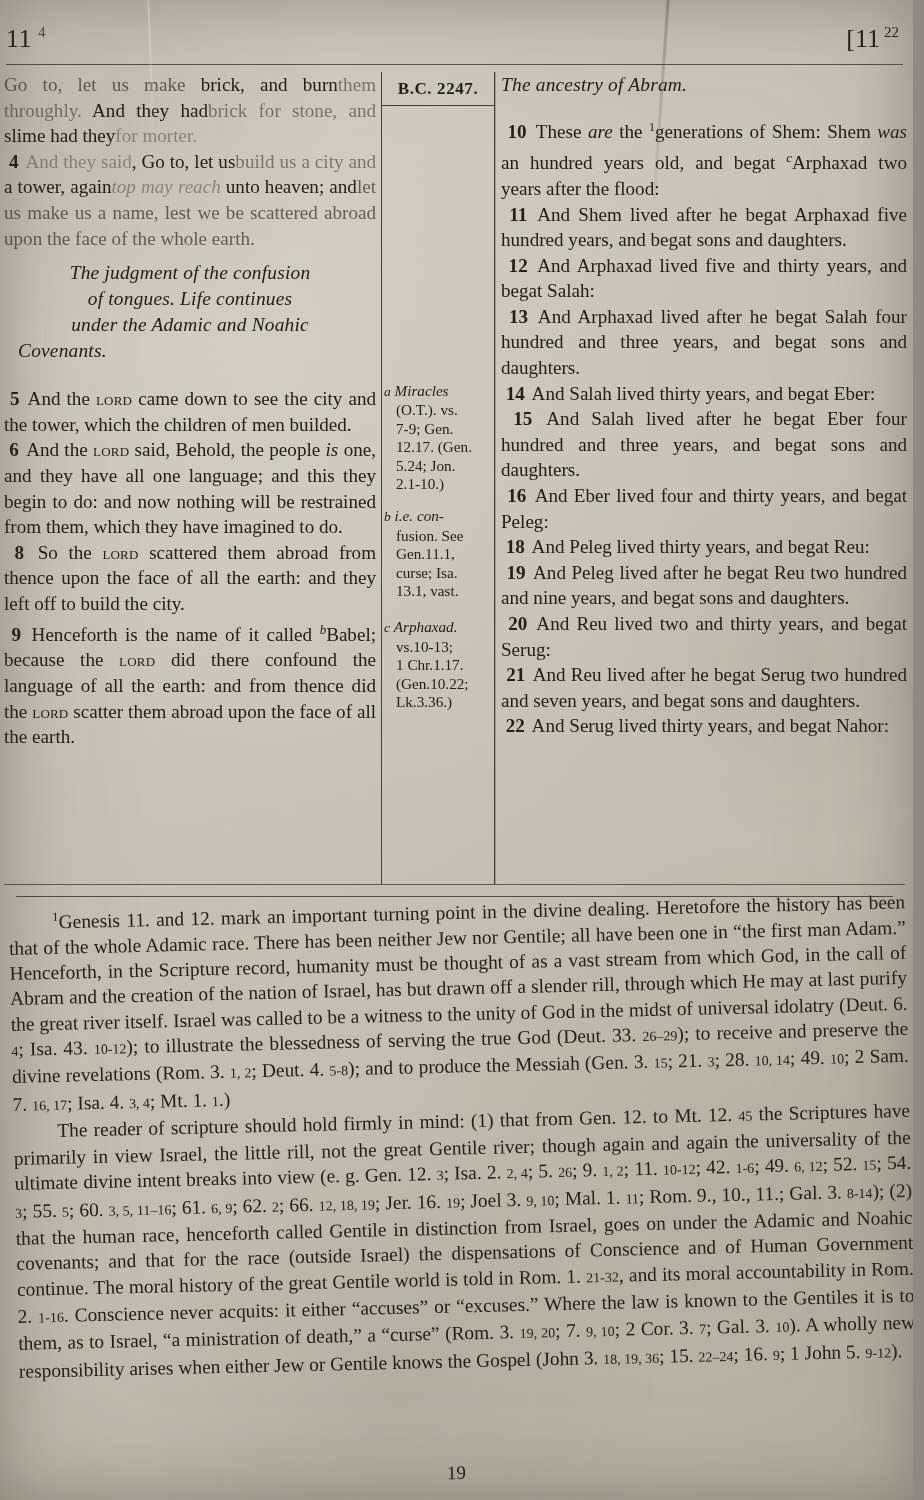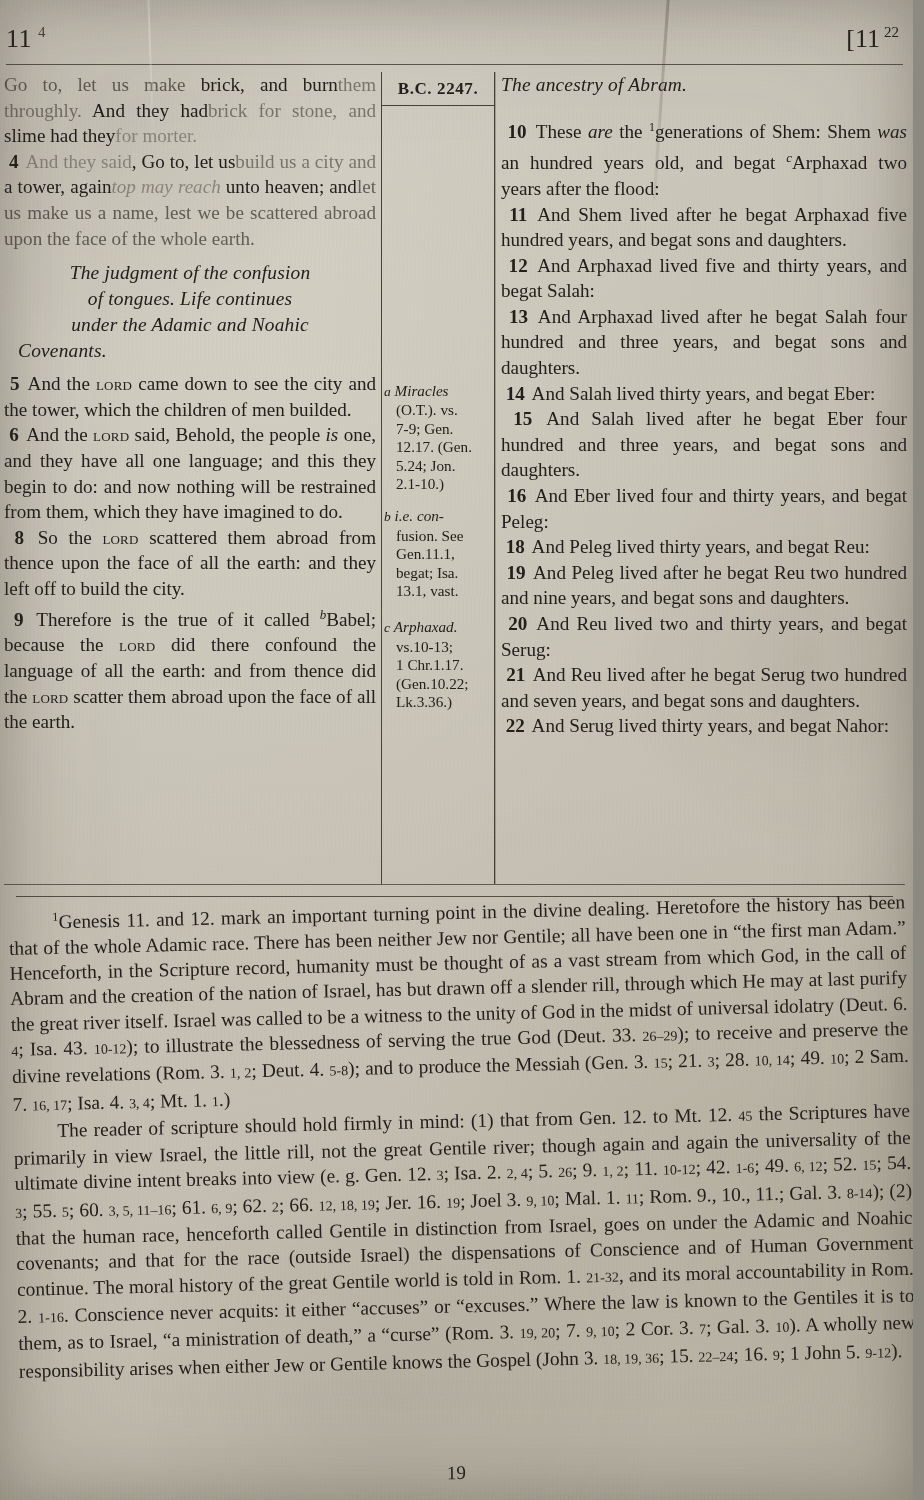--- a/index.html
+++ b/index.html
@@ -156,21 +156,21 @@
   
   .fade1 { color: rgba(40,36,30,0.40); }
   .fade2 { color: rgba(40,36,30,0.52); }
   .fade3 { color: rgba(40,36,30,0.66); }
 
   .sechead {
     font-style: italic;
     font-size: 19.4px;
     line-height: 26px;
     text-align: center;
-    margin: 9px 0 7px 0;
+    margin: 9px 0 22px 0;
     letter-spacing: .2px;
   }
   .sechead .l1 { display:block; }
   .sechead .l2 { display:block; }
   .sechead .l3 { display:block; }
   .sechead .l4 { display:block; text-align:left; padding-left: 14px;}
 
   
   .bc {
     text-align: center;
@@ -285,42 +285,42 @@
         <span class="l4">Covenants.</span>
       </div>
 
       <p>&nbsp;<span class="vnum">5</span> <span>And the </span><span class="sc">Lord</span><span> came down to see the city and the tower, which the children of men builded.</span></p>
 
       <p>&nbsp;<span class="vnum">6</span> <span>And the </span><span class="sc">Lord</span><span> said, Behold, the people </span><span class="ital">is</span><span> one, and they have all one language; and this they begin to do: and now nothing will be restrained from them, which they have imagined to do.</span></p>
 
 
       <p>&nbsp;<span class="vnum">8</span> <span>So the </span><span class="sc">Lord</span><span> scattered them abroad from thence upon the face of all the earth: and they left off to build the city.</span></p>
 
-      <p>&nbsp;<span class="vnum">9</span> <span>Therefore is the true of it called </span><span class="ref">b</span><span>Babel; because the </span><span class="sc">Lord</span><span> did there confound the language of all the earth: and from thence did the </span><span class="sc">Lord</span><span> scatter them abroad upon the face of all the earth.</span></p>
+      <p>&nbsp;<span class="vnum">9</span> <span>Henceforth is the name of it called </span><span class="ref">b</span><span>Babel; because the </span><span class="sc">Lord</span><span> did there confound the language of all the earth: and from thence did the </span><span class="sc">Lord</span><span> scatter them abroad upon the face of all the earth.</span></p>
     </div>
 
     <div class="col-center">
       <div class="bc">B.C. 2247.</div>
 
       <div class="noteblk note-a">
         <span class="mark">a</span>
         <span class="it">Miracles</span>
         <span class="ind">(O.T.).  vs.</span>
         <span class="ind">7-9; Gen.</span>
         <span class="ind">12.17.  (Gen.</span>
         <span class="ind">5.24; Jon.</span>
         <span class="ind">2.1-10.)</span>
       </div>
 
       <div class="noteblk note-b">
         <span class="mark">b</span>
         <span class="it">i.e. con-</span>
         <span class="ind">fusion.  See</span>
         <span class="ind">Gen.11.1,</span>
-        <span class="ind">begat; Isa.</span>
+        <span class="ind">curse; Isa.</span>
         <span class="ind">13.1, vast.</span>
       </div>
 
       <div class="noteblk note-c">
         <span class="mark">c</span>
         <span class="it">Arphaxad.</span>
         <span class="ind">vs.10-13;</span>
         <span class="ind">1 Chr.1.17.</span>
         <span class="ind">(Gen.10.22;</span>
         <span class="ind">Lk.3.36.)</span>

